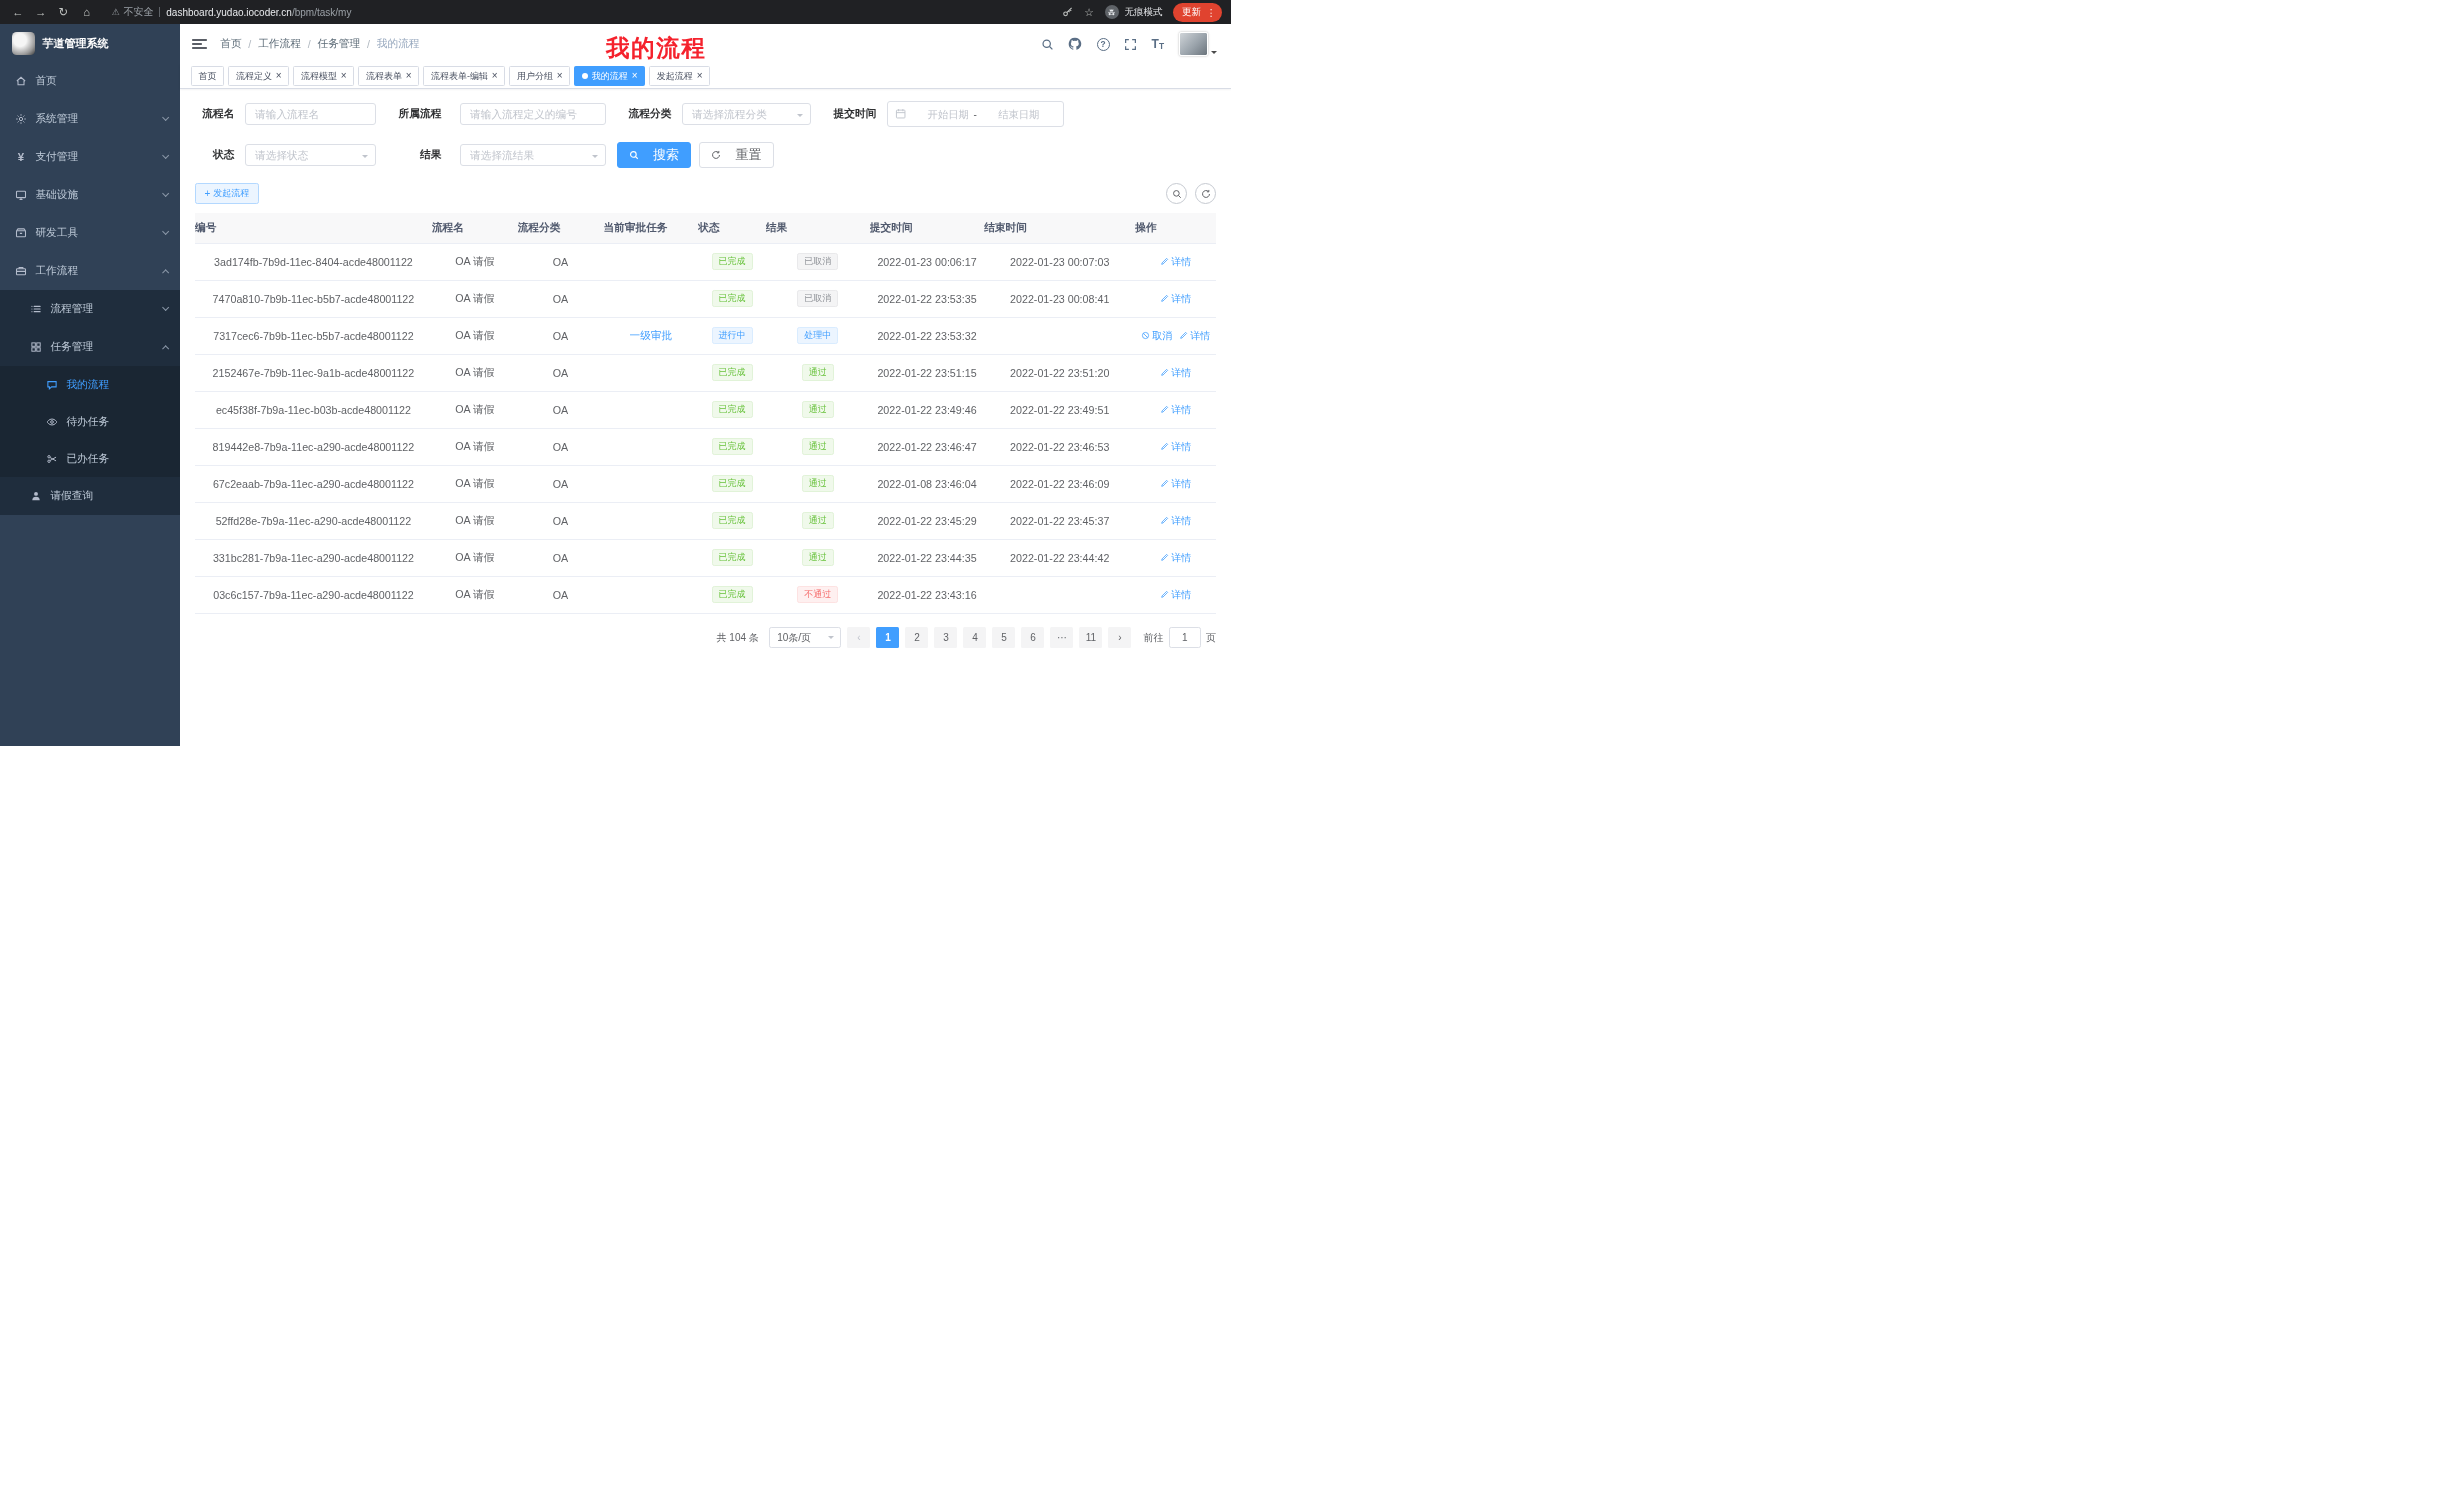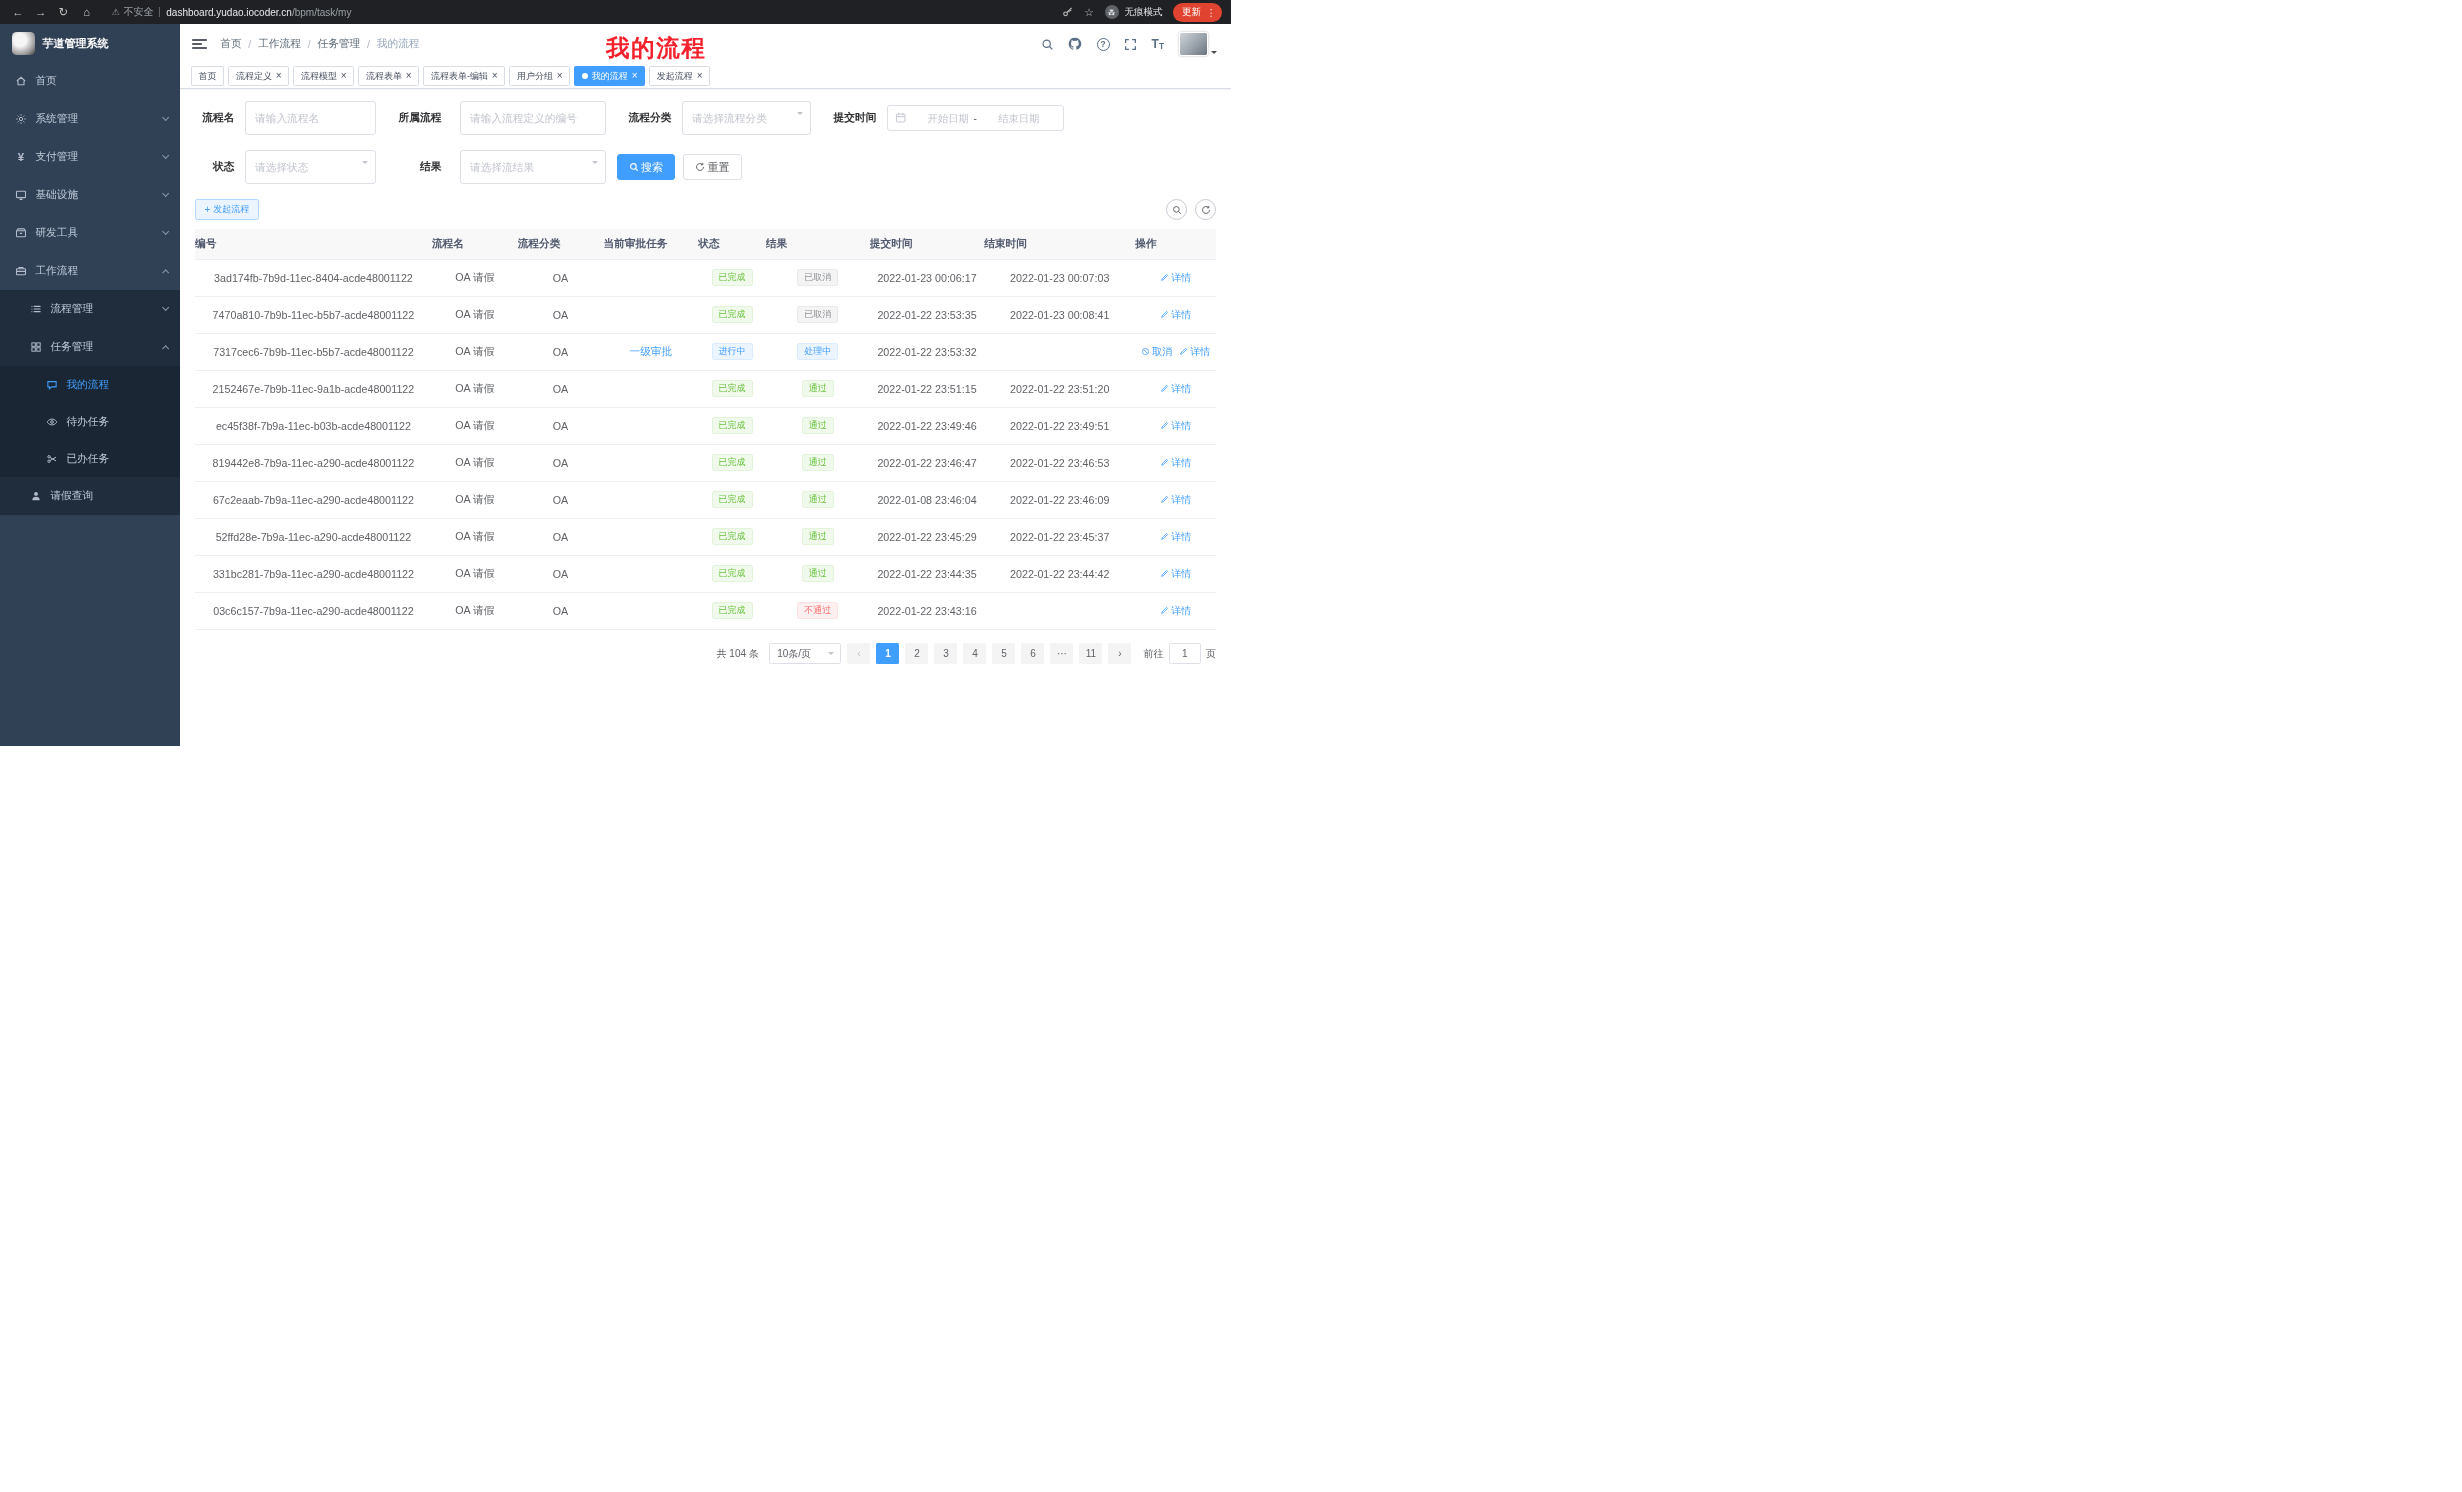--- a/index.html
+++ b/index.html
@@ -67,31 +67,31 @@
   .tab .close { font-size: 10px; line-height: 1; color: inherit; }
   .tab.active { background: #409eff; border-color: #409eff; color: #fff; }
   .tab.active .dot { width: 6px; height: 6px; border-radius: 50%; background: #fff; }
 
   
   .content { flex: 1; padding: 12px 15px 0; overflow: hidden; }
   .filter-row { display: flex; align-items: center; margin-bottom: 15px; }
   .flabel { font-weight: 700; color: #303133; text-align: right; padding-right: 10.7px; flex-shrink: 0; font-size: 10.7px; }
   .wA { width: 50px; } .wB { width: 76px; }
   .el-input { position: relative; }
-  .el-input input { width: 100%; height: 22px; border: 0.8px solid #dcdfe6; border-radius: 3px; padding: 16px 9px; font-size: 10.7px; color: #606266; outline: none; background: #fff; }
+  .el-input input { width: 100%; height: 22px; border: 0.8px solid #dcdfe6; border-radius: 3px; padding: 4px 9px; font-size: 10.7px; color: #606266; outline: none; background: #fff; }
   .el-input input::placeholder { color: #c0c4cc; }
   .sel-caret { position: absolute; right: 8.4px; top: 11.4px; width: 0; height: 0; border-left: 3.8px solid transparent; border-right: 3.8px solid transparent; border-top: 3.8px solid #c0c4cc; pointer-events: none; }
   .iw172 { width: 131px; } .iw192 { width: 146px; margin-left: 8px; } .iw170 { width: 129px; }
   .range { width: 177px; height: 26px; border: 0.8px solid #dcdfe6; border-radius: 3px; display: flex; align-items: center; padding: 0 6.8px; gap: 4.6px; background: #fff; }
   .range input { border: none; outline: none; width: 58px; text-align: right; font-size: 10.3px; color: #606266; }
   .range input::placeholder { color: #c0c4cc; }
   .range .rsep { color: #606266; font-size: 10px; }
   .cal-ic { color: #c0c4cc; flex-shrink: 0; }
 
-  .btn { height: 26px; padding: 0 11.4px; border-radius: 3px; font-size: 11px; display: inline-flex; align-items: center; gap: 2px; cursor: pointer; border: 0.8px solid #dcdfe6; background: #fff; color: #606266; }
+  .btn { height: 26px; padding: 0 11.4px; border-radius: 3px; font-size: 13px; display: inline-flex; align-items: center; gap: 14px; cursor: pointer; border: 0.8px solid #dcdfe6; background: #fff; color: #606266; }
   .btn-primary { background: #409eff; border-color: #409eff; color: #fff; }
   .ml10 { margin-left: 7.6px; } .ml14 { margin-left: 10.7px; }
 
   .toolbar { display: flex; align-items: center; margin-bottom: 9px; }
   .btn-plain { height: 21px; padding: 0 8.4px; border-radius: 2.3px; font-size: 9px; display: inline-flex; align-items: center; gap: 3px; cursor: pointer; color: #409eff; background: #ecf5ff; border: 0.8px solid #b3d8ff; }
   .btn-plain .plus { font-size: 10px; }
   .tool-circles { margin-left: auto; display: flex; gap: 7.6px; }
   .circle-btn { width: 21px; height: 21px; border-radius: 50%; border: 0.8px solid #c6cad1; background: #fff; display: flex; align-items: center; justify-content: center; color: #606266; cursor: pointer; }
 
   table { width: 100%; border-collapse: collapse; table-layout: fixed; }

